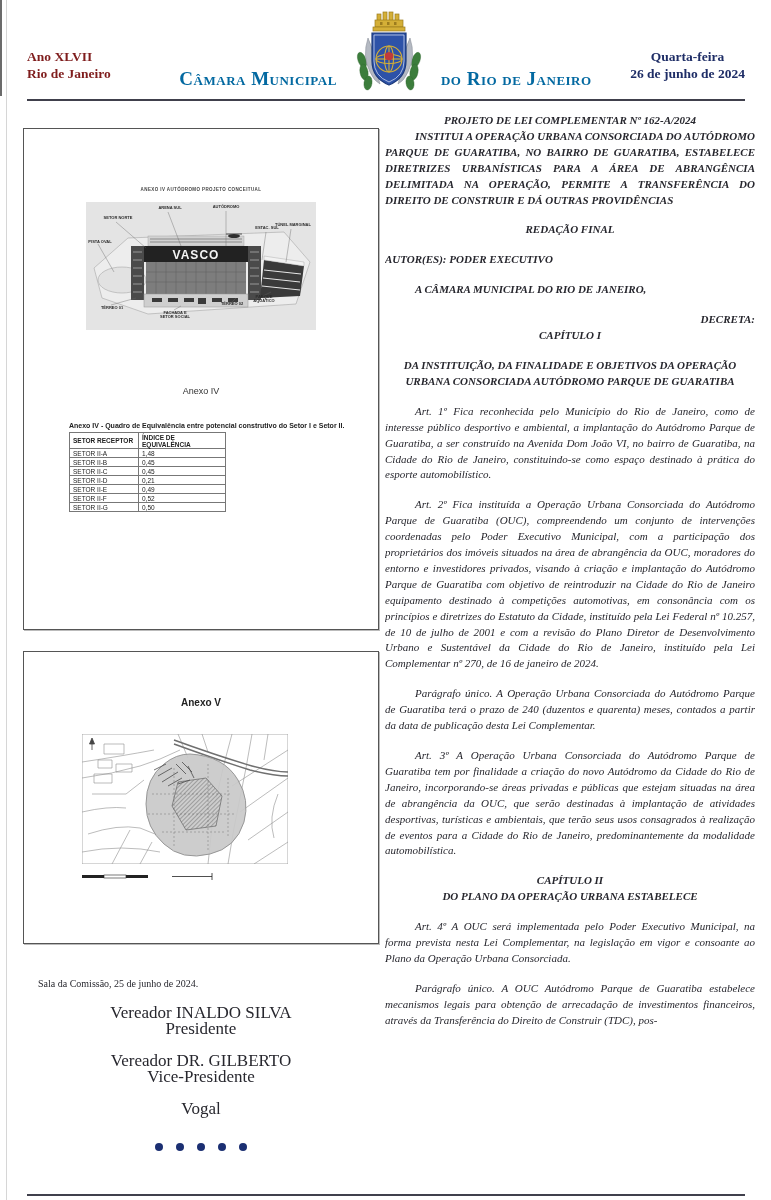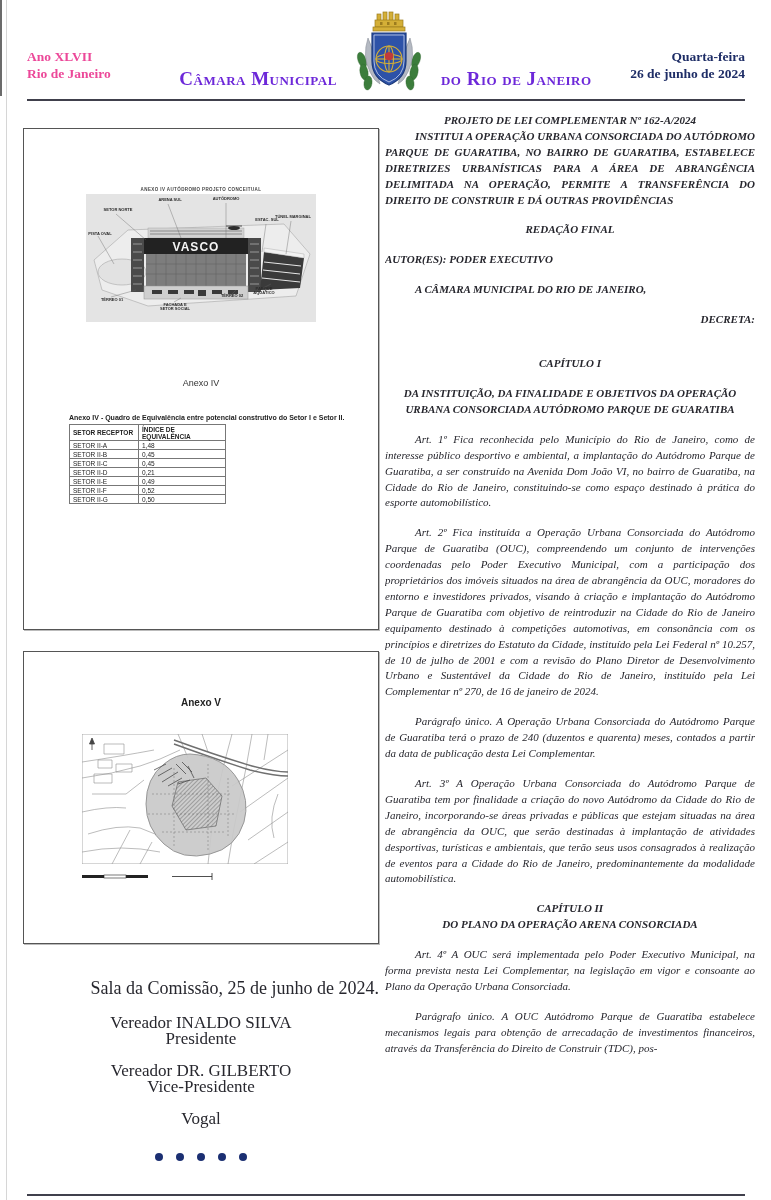--- a/index.html
+++ b/index.html
@@ -5,53 +5,53 @@
   html,body{margin:0;padding:0;background:#ffffff;}
   body{width:771px;height:1200px;position:relative;overflow:hidden;
        font-family:"Liberation Serif", serif;color:#27272e;}
 
   
   .edge-artifact{position:absolute;left:0;top:0;width:2px;height:96px;background:#3a3a3a;opacity:.75;}
   .edge-line{position:absolute;left:6px;top:0;width:1px;height:1200px;background:#b5b5b5;opacity:.55;}
 
   
   .hdr-left{position:absolute;left:27px;top:48px;font-size:13.5px;font-weight:bold;
-            color:#ec4899;line-height:17px;}
+            color:#7f1d1d;line-height:17px;}
   .hdr-right{position:absolute;right:26px;top:48px;font-size:13.5px;font-weight:bold;
-             color:#1e2d66;line-height:17px;text-align:right;}
+             color:#1e2d66;line-height:17px;text-align:center;}
   .hdr-center{position:absolute;left:0;top:10px;width:771px;display:flex;
               justify-content:center;align-items:center;gap:14px;}
-  .org-name{font-variant:small-caps;font-weight:bold;font-size:19px;color:#6d28d9;
+  .org-name{font-variant:small-caps;font-weight:bold;font-size:19px;color:#0369a1;
             letter-spacing:.5px;margin-top:42px;}
   .hdr-rule{position:absolute;left:27px;top:99px;width:718px;height:2px;background:#40404c;}
   .bottom-rule{position:absolute;left:27px;top:1194px;width:718px;height:2px;background:#40404c;}
 
   
   .left-col{position:absolute;left:23px;top:115px;width:356px;}
   .right-col{position:absolute;left:385px;top:113px;width:370px;height:1078px;overflow:hidden;}
 
   
   .blk{font-size:11px;line-height:15.9px;margin-bottom:14px;font-style:italic;}
   .tight{margin-bottom:0;}
   .hc{text-align:center;font-weight:bold;}
   .chap{text-align:center;font-weight:bold;}
   .ementa{font-weight:bold;text-align:justify;text-indent:30px;}
   .autor{font-weight:bold;}
   .camara{font-weight:bold;text-indent:30px;}
-  .decreta{font-weight:bold;text-align:right;margin-bottom:28px;}
+  .decreta{font-weight:bold;text-align:right;margin-bottom:0;}
   .para{text-align:justify;text-indent:30px;}
 
   
   .annex-box{border:1px solid #555;background:#fff;box-shadow:1px 1px 0 #bbb;}
   .box1{margin-top:13px;height:500px;position:relative;}
   .box2{margin-top:21px;height:291px;position:relative;}
 
   .fig-title{margin-top:58px;text-align:center;font-family:"Liberation Sans",sans-serif;
              font-size:4.5px;letter-spacing:.4px;color:#444;font-weight:bold;}
-  .fig-wrap{position:relative;width:230px;margin:2px auto 0 auto;}
+  .fig-wrap{position:relative;width:230px;margin:10px auto 0 auto;}
   .figure-label{position:absolute;font-family:"Liberation Sans",sans-serif;font-size:4px;
                 line-height:4px;color:#2b2b2b;font-weight:bold;text-align:center;
                 width:36px;margin-left:-18px;}
   .fig-caption{margin-top:52px;text-align:center;font-family:"Liberation Sans",sans-serif;
                font-size:9px;color:#333;}
   .tbl-caption{margin:26px 0 3px 45px;font-family:"Liberation Sans",sans-serif;
                font-size:7px;color:#222;font-weight:bold;}
   table.equiv{border-collapse:collapse;margin-left:45px;font-family:"Liberation Sans",sans-serif;
               font-size:6.5px;color:#222;}
   table.equiv th,table.equiv td{border:1px solid #777;padding:.5px 3px;text-align:left;
@@ -59,21 +59,21 @@
   table.equiv th{font-weight:bold;}
   table.equiv th:first-child,table.equiv td:first-child{width:62px;}
   table.equiv th:last-child,table.equiv td:last-child{width:80px;}
 
   .annex5-caption{margin-top:45px;text-align:center;font-family:"Liberation Sans",sans-serif;
                   font-size:10px;font-weight:bold;color:#222;}
   .map-wrap{margin:26px 0 0 58px;width:206px;}
   .scalebar{margin:3px 0 0 58px;display:block;}
 
   
-  .sala-line{margin:34px 0 0 15px;font-size:18px;text-align:right;}
+  .sala-line{margin:34px 0 0 15px;font-size:10px;}
   .sig-block{text-align:center;margin-top:16px;font-size:17px;line-height:16px;}
   .sig-name{font-weight:normal;}
   .dots{margin-top:20px;text-align:center;}
   .dots span{display:inline-block;width:8px;height:8px;border-radius:50%;
              background:#1b2f72;margin:0 6.5px;}
 </style>
 </head>
 <body>
 
 <div class="edge-artifact"></div>
@@ -378,18 +378,18 @@
     <div class="blk autor">AUTOR(ES): PODER EXECUTIVO</div>
     <div class="blk camara">A CÂMARA MUNICIPAL DO RIO DE JANEIRO,</div>
     <div class="blk decreta">DECRETA:</div>
     <div class="blk chap">CAPÍTULO I</div>
     <div class="blk chap">DA INSTITUIÇÃO, DA FINALIDADE E OBJETIVOS DA OPERAÇÃO URBANA CONSORCIADA AUTÓDROMO PARQUE DE GUARATIBA</div>
     <div class="blk para">Art. 1º Fica reconhecida pelo Município do Rio de Janeiro, como de interesse público desportivo e ambiental, a implantação do Autódromo Parque de Guaratiba, a ser construído na Avenida Dom João VI, no bairro de Guaratiba, na Cidade do Rio de Janeiro, constituindo-se como espaço destinado à prática do esporte automobilístico.</div>
     <div class="blk para">Art. 2º Fica instituída a Operação Urbana Consorciada do Autódromo Parque de Guaratiba (OUC), compreendendo um conjunto de intervenções coordenadas pelo Poder Executivo Municipal, com a participação dos proprietários dos imóveis situados na área de abrangência da OUC, moradores do entorno e investidores privados, visando à criação e implantação do Autódromo Parque de Guaratiba com objetivo de reintroduzir na Cidade do Rio de Janeiro equipamento destinado à competições automotivas, em consonância com os princípios e diretrizes do Estatuto da Cidade, instituído pela Lei Federal nº 10.257, de 10 de julho de 2001 e com a revisão do Plano Diretor de Desenvolvimento Urbano e Sustentável da Cidade do Rio de Janeiro, instituído pela Lei Complementar nº 270, de 16 de janeiro de 2024.</div>
     <div class="blk para">Parágrafo único. A Operação Urbana Consorciada do Autódromo Parque de Guaratiba terá o prazo de 240 (duzentos e quarenta) meses, contados a partir da data de publicação desta Lei Complementar.</div>
     <div class="blk para">Art. 3º A Operação Urbana Consorciada do Autódromo Parque de Guaratiba tem por finalidade a criação do novo Autódromo da Cidade do Rio de Janeiro, incorporando-se áreas privadas e públicas que estejam situadas na área de abrangência da OUC, que serão destinadas à implantação de atividades desportivas, turísticas e ambientais, que terão seus usos consagrados à realização de eventos para a Cidade do Rio de Janeiro, predominantemente da modalidade automobilística.</div>
     <div class="blk chap tight">CAPÍTULO II</div>
-    <div class="blk chap">DO PLANO DA OPERAÇÃO ARENA CONSORCIADA</div>
+    <div class="blk chap">DO PLANO DA OPERAÇÃO URBANA ESTABELECE</div>
     <div class="blk para">Art. 4º A OUC será implementada pelo Poder Executivo Municipal, na forma prevista nesta Lei Complementar, na legislação em vigor e consoante ao Plano da Operação Urbana Consorciada.</div>
     <div class="blk para">Parágrafo único. A OUC Autódromo Parque de Guaratiba estabelece mecanismos legais para obtenção de arrecadação de investimentos financeiros, através da Transferência do Direito de Construir (TDC), pos-</div>
   </div>
 
 <div class="bottom-rule"></div>
 
 </body></html>

